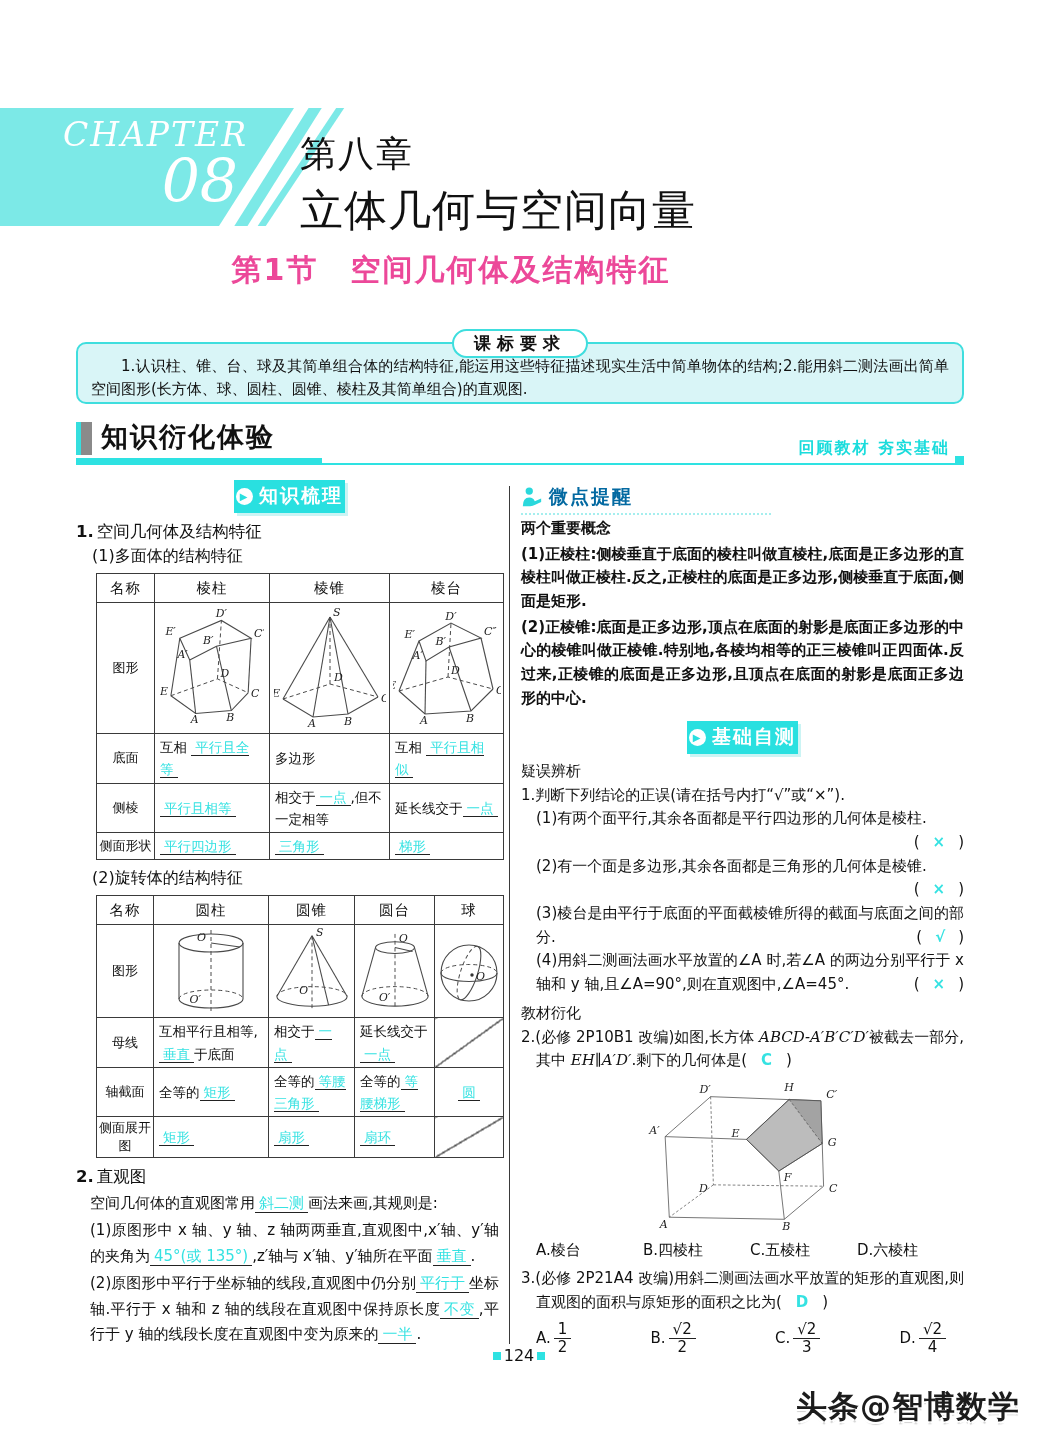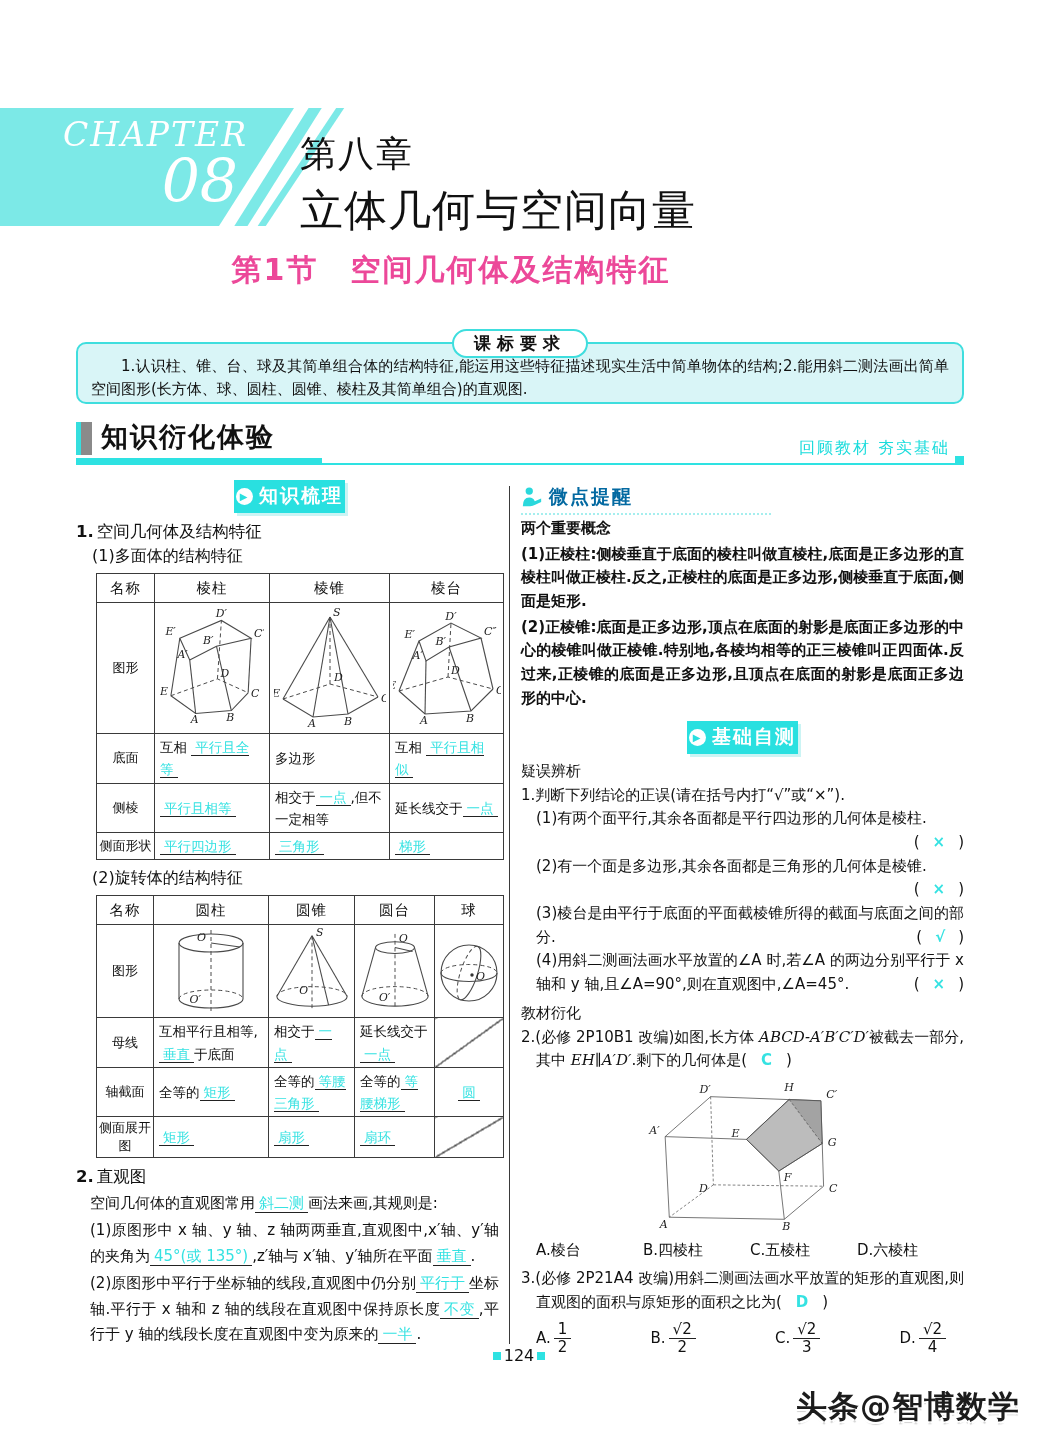--- a/index.html
+++ b/index.html
@@ -30,21 +30,21 @@
         letter-spacing:6px;white-space:nowrap;}
   .kebiao-body{padding:11px 13px 0 13px;font-size:15px;line-height:1.55;text-indent:2em;text-align:justify;}
 
   
   .kh{position:absolute;left:76px;top:419px;width:888px;height:48px;}
   .kh-bar{position:absolute;left:0;top:3px;width:16px;height:33px;
         background:linear-gradient(to right,#35DEDE 0 5px,#8A8A8A 5px 100%);}
   .kh-title{position:absolute;left:25px;top:0;font-size:27px;font-weight:800;letter-spacing:2px;}
   .kh-thick{position:absolute;left:0;top:39px;width:246px;height:7px;background:#2EE2E2;}
   .kh-line{position:absolute;left:0;top:44px;width:888px;height:2px;background:#2EE2E2;}
-  .kh-note{position:absolute;right:14px;top:19px;color:#1ADCDC;font-size:16px;font-weight:400;letter-spacing:2px;}
+  .kh-note{position:absolute;right:14px;top:19px;color:#1ADCDC;font-size:16px;font-weight:700;letter-spacing:2px;}
   .kh-sq{position:absolute;right:0;top:37px;width:9px;height:9px;background:#2EE2E2;}
 
   
   .col-left{position:absolute;left:76px;top:480px;width:427px;}
   .col-divider{position:absolute;left:509px;top:486px;width:1px;height:858px;background:#3a3a3a;}
   .col-right{position:absolute;left:521px;top:484px;width:443px;}
 
   .badge{width:fit-content;margin:0 auto 8px;background:#29E0E0;color:#fff;font-size:19px;font-weight:700;
         padding:3px 2px 4px;letter-spacing:2px;box-shadow:3px 3px 0 rgba(160,235,235,.55);}
   .badge .play{display:inline-block;width:17px;height:17px;background:#fff;border-radius:50%;color:#29E0E0;

